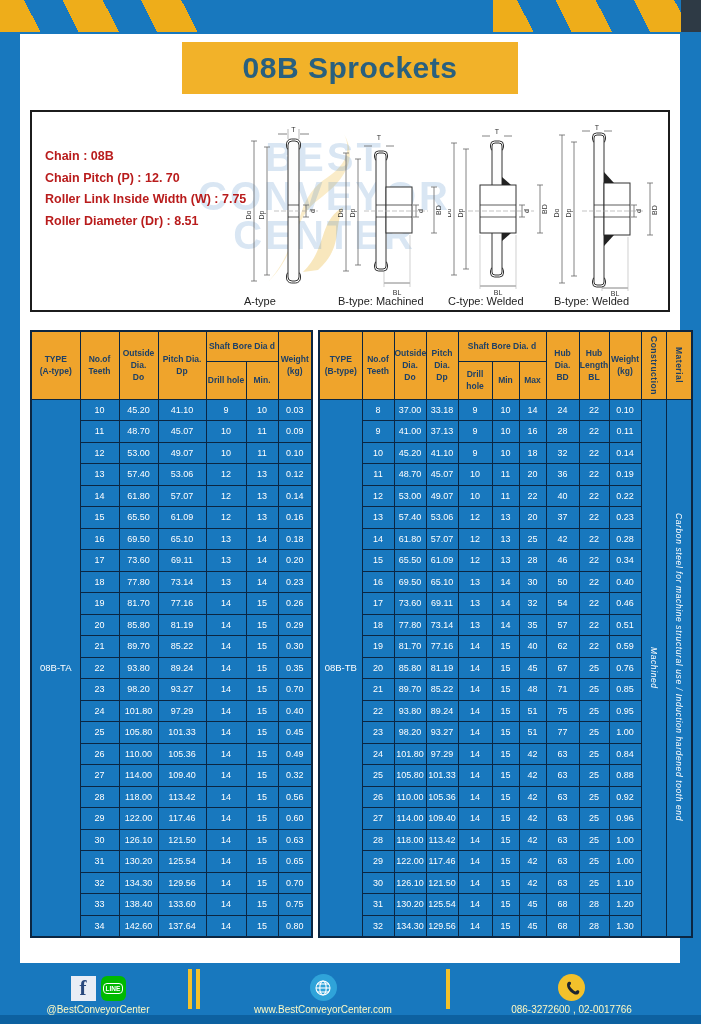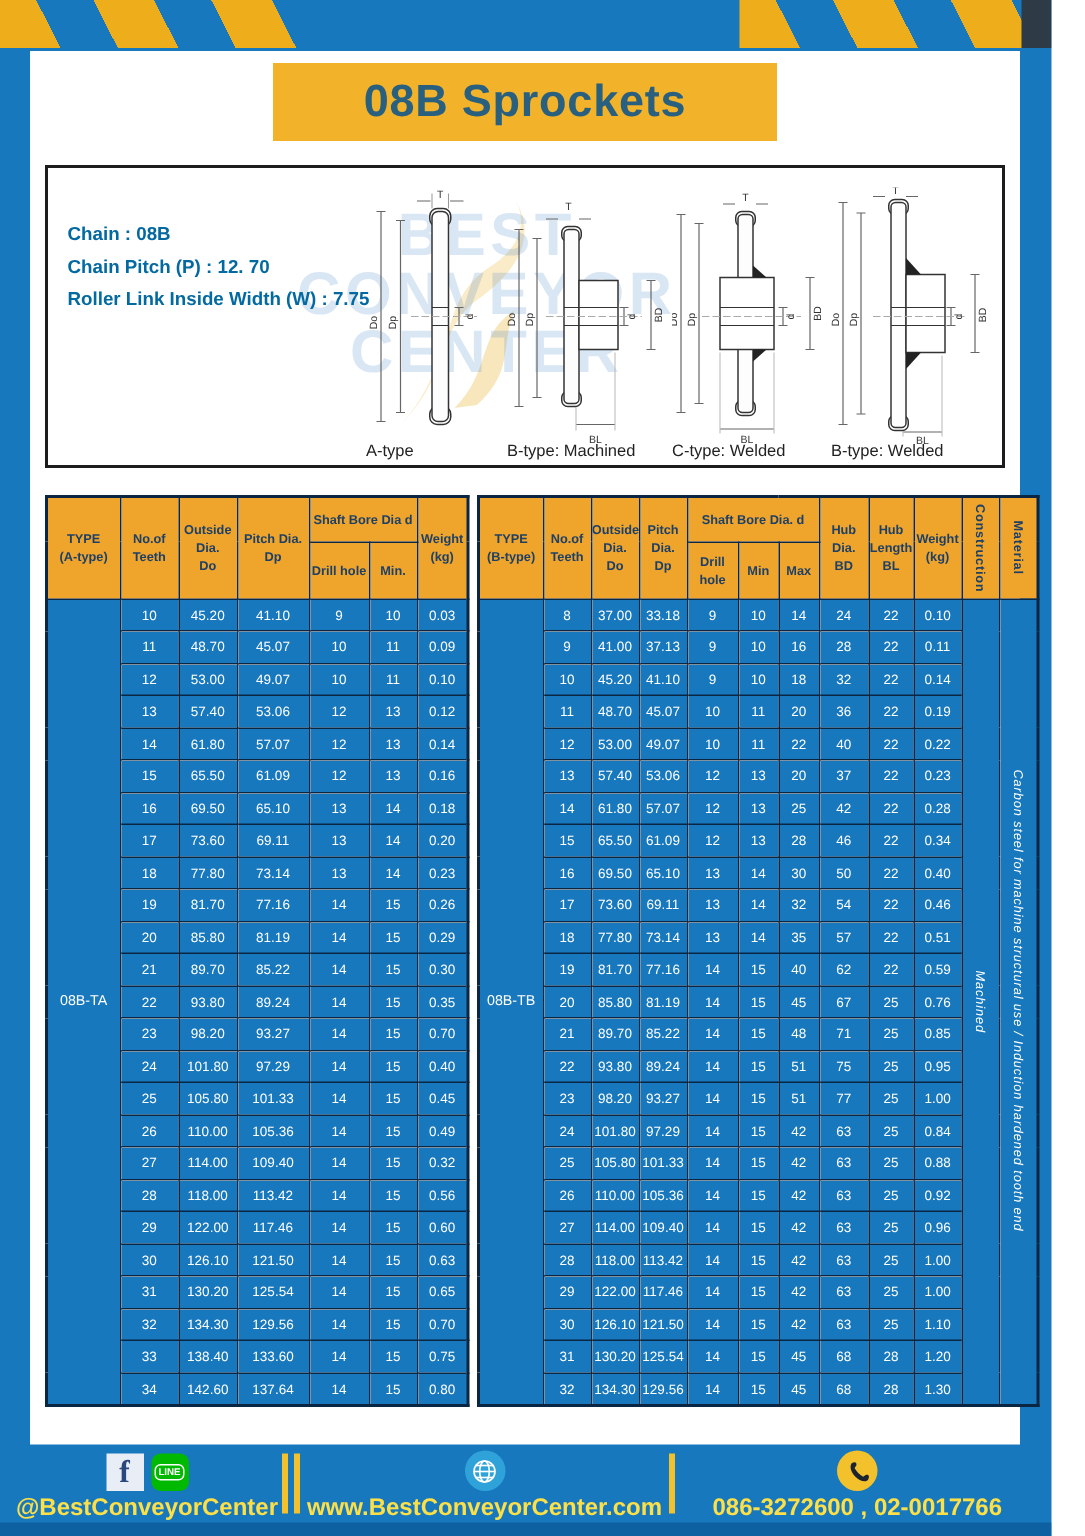--- a/index.html
+++ b/index.html
@@ -22,21 +22,21 @@
   .title-box h1 { font-size:30px; font-weight:bold; color:#29607f; letter-spacing:0.5px; }
 
   
   .diagram-panel { position:relative; margin:16px 10px 0; height:202px; border:2px solid #1c1c1c;
                    display:flex; background:#fff; overflow:hidden; }
   .watermark { position:absolute; left:46%; top:26px; transform:translateX(-50%);
                font-size:40px; font-weight:bold; color:rgba(64,132,196,0.20);
                white-space:pre-line; text-align:center; line-height:0.98; letter-spacing:3px; z-index:0; }
   .swirl { position:absolute; left:34%; top:10px; z-index:0; opacity:0.55; }
   .specs { width:212px; padding:34px 0 0 13px; position:relative; z-index:1; }
-  .spec-line { font-size:12.5px; font-weight:bold; color:#0369a1; line-height:1.72; white-space:nowrap; }
+  .spec-line { font-size:12.5px; font-weight:bold; color:#b91c1c; line-height:1.72; white-space:nowrap; }
   .figs { flex:1; display:flex; justify-content:space-between; align-items:flex-end;
           padding:2px 6px 3px 0; position:relative; z-index:1; }
   .fig { display:flex; flex-direction:column; }
   .fig-caption { font-size:11px; color:#222; margin-top:-2px; white-space:nowrap; }
   .fig svg text { font-size:7px; fill:#333; font-family:"Liberation Sans",sans-serif; }
 
   
   .tables { display:flex; margin:18px 7px 0 10px; gap:5px; align-items:flex-start; }
   table.tbl { border-collapse:collapse; table-layout:fixed; border:2px solid #0b2642; }
   .tbl th, .tbl td { border:1px solid #0b2642; text-align:center; vertical-align:middle; overflow:hidden; }
@@ -51,21 +51,21 @@
   .tbl-a { width:281px; }
   .tbl-b { width:377px; }
 
   
   .footer { position:absolute; left:0; right:0; bottom:0; height:61px; }
   .footer-strip { position:absolute; left:0; right:0; bottom:0; height:9px; background:#0d61a0; }
   .fgroups { position:absolute; left:10px; right:10px; bottom:9px; display:flex; align-items:flex-end; }
   .fgroup { display:flex; flex-direction:column; align-items:center; justify-content:flex-end; }
   .fg-social { width:176px; } .fg-email { width:128px; } .fg-web { width:242px; } .fg-phone { flex:1; }
   .ficons { display:flex; gap:5px; align-items:center; margin-bottom:3px; }
-  .flabel { color:#fde047; font-weight:bold; font-size:16px; white-space:nowrap; }
+  .flabel { color:#fef9c3; font-weight:normal; font-size:10px; white-space:nowrap; }
   .fdiv { width:4px; height:40px; background:#f2c12b; margin:0 2px 6px; }
   .fb-tile { width:25px; height:25px; background:#e9edf5; display:flex; align-items:center; justify-content:center;
              color:#29487d; font-family:"Liberation Serif",serif; font-weight:bold; font-size:21px; }
   .line-tile { width:25px; height:25px; background:#00b900; border-radius:6px; display:flex; align-items:center;
                justify-content:center; }
   .line-tile span { color:#fff; font-size:6.5px; font-weight:bold; border:1px solid #fff; border-radius:4px; padding:1px 2px; }
   .circle-icon { width:27px; height:27px; border-radius:50%; display:flex; align-items:center; justify-content:center;
                  margin-bottom:3px; }
   .ci-mail { background:#c5342f; } .ci-globe { background:#2fa3d9; } .ci-phone { background:#f2c12b; }
 </style>
@@ -92,20 +92,21 @@
         <path d="M55 150 C80 125 70 100 95 85 C85 110 95 125 70 148 Z" fill="#f3d488"></path>
       </svg>
       <div class="watermark">BEST
 CONVEYOR
 CENTER</div>
 
       <div class="specs">
         <div class="spec-line">Chain  : 08B</div>
         <div class="spec-line">Chain Pitch (P)  :  12. 70</div>
         <div class="spec-line">Roller Link Inside Width (W)  :  7.75</div>
+        <div class="spec-line">Roller Diameter (Dr)  : 8.51</div>
       </div>
 
       <div class="figs">
 
         <div class="fig">
           <svg width="92" height="172" viewBox="0 0 92 172">
             <g stroke="#999" stroke-width="0.7">
               <line x1="44" y1="4" x2="44" y2="14"></line>
                 <line x1="55" y1="4" x2="55" y2="14"></line>
             </g>

